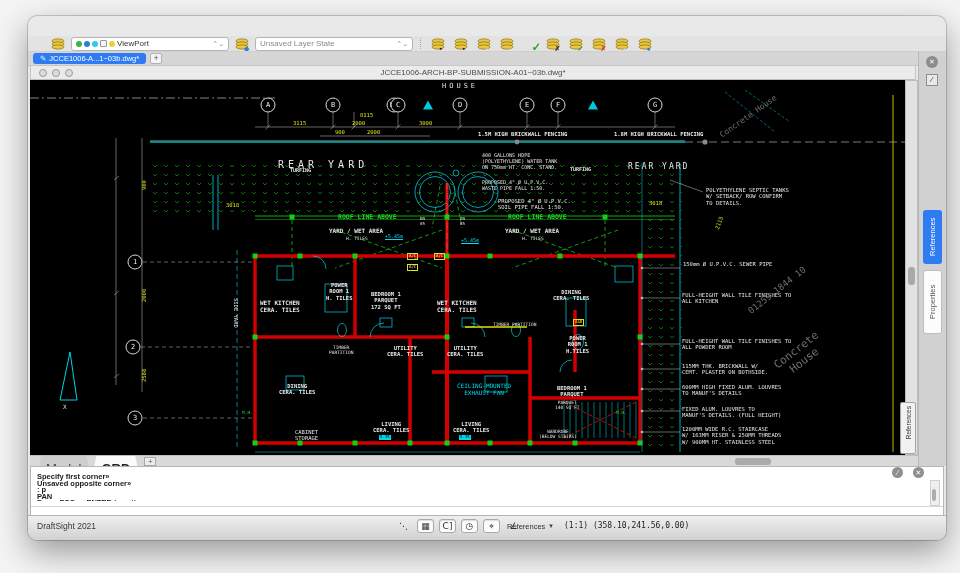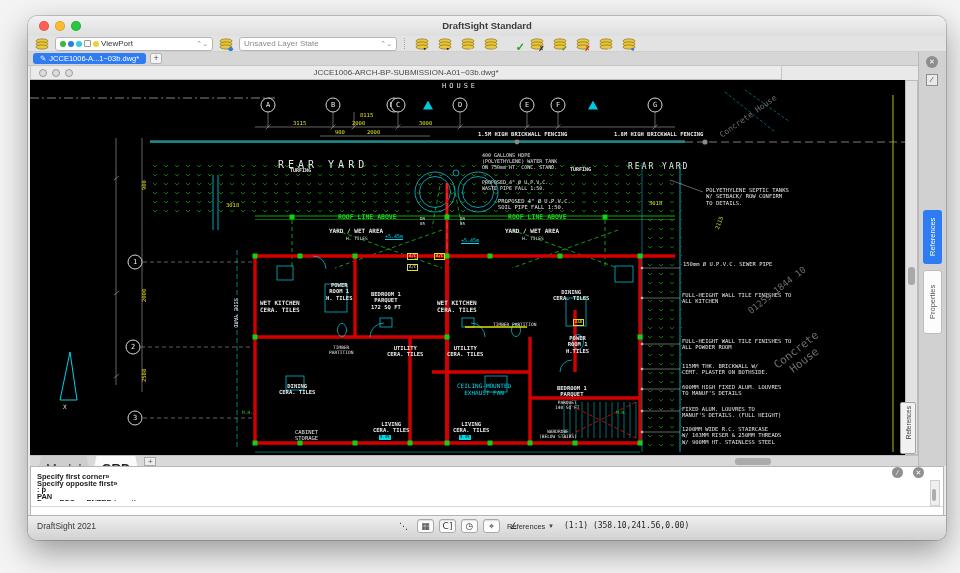--- a/index.html
+++ b/index.html
@@ -4,36 +4,36 @@
 <style>
   html,body{margin:0;padding:0}
   body{width:960px;height:573px;background:#f4f4f5;font-family:"Liberation Sans",sans-serif;position:relative;overflow:hidden}
   .win{position:absolute;left:28px;top:16px;width:918px;height:524px;background:#e9e9ea;border-radius:9px;
        box-shadow:0 12px 32px rgba(0,0,0,.38),0 0 0 1px rgba(0,0,0,.18);overflow:hidden}
   
   .titlebar{position:absolute;top:0;left:0;width:100%;height:20px;background:linear-gradient(#f1f1f1,#dedede);border-bottom:1px solid #c9c9c9}
   .tl{position:absolute;top:5px;width:10px;height:10px;border-radius:50%;padding:0;border:1px solid rgba(0,0,0,.15)}
   .title{font-size:9.5px;font-weight:bold;color:#3c3c3c;line-height:20px;text-align:center}
   
-  .toolbar{position:absolute;top:20px;left:0;width:100%;height:16px;background:#e3e3e4;border-bottom:1px solid #cfcfcf;display:flex;align-items:center;padding:0 5px;box-sizing:border-box;gap:4px}
+  .toolbar{position:absolute;top:20px;left:0;width:100%;height:16px;background:#e3e3e4;border-bottom:1px solid #cfcfcf;display:flex;align-items:center;padding:0 21px;box-sizing:border-box;gap:4px}
   .combo{height:12px;background:#fff;border:1px solid #b5b5b5;border-radius:3px;font-size:8px;display:flex;align-items:center;gap:2px;padding:0 4px;color:#333}
   .combo .chev{color:#8a8a8a;font-size:7px;margin-left:auto;padding-left:6px}
   .combo.gray{color:#8a8a8a}
   .dot{width:6px;height:6px;border-radius:50%;display:inline-block}
   .licon{width:18px;height:14px;background:none;border:none;padding:0;position:relative}
   .licon svg{display:block}
   .licon.nostack ellipse{display:none}
   .licon.nostack text{font-size:12px}
   .sep{width:1px;height:11px;border-left:1px dotted #a5a5a5;margin:0 3px}
   
   .tabrow{position:absolute;top:36px;left:0;right:28px;height:13px;background:#d6d6d7;border-bottom:1px solid #c2c2c3;display:flex;align-items:center;padding-left:5px;gap:4px}
   .doctab{height:11px;background:#2f7bf2;border-radius:3px;color:#fff;font-size:7.5px;display:flex;align-items:center;gap:3px;padding:0 7px;border:none}
   .addtab{width:12px;height:11px;background:#f4f4f4;border:1px solid #b2b2b2;border-radius:2px;font-size:9px;line-height:9px;text-align:center;color:#555;padding:0}
   
-  .mdibar{position:absolute;top:49px;left:2px;width:752px;height:15px;background:#ebebeb;border:1px solid #c6c6c6;border-bottom:1px solid #bdbdbd;box-sizing:border-box}
+  .mdibar{position:absolute;top:49px;left:2px;width:886px;height:15px;background:#ebebeb;border:1px solid #c6c6c6;border-bottom:1px solid #bdbdbd;box-sizing:border-box}
   .mdidot{position:absolute;top:3px;width:8px;height:8px;border-radius:50%;border:1px solid #9c9c9c;background:#dcdcdc;padding:0}
   .mdititle{font-size:8px;color:#4a4a4a;text-align:center;line-height:14px}
   
   .canvas{position:absolute;top:64px;left:2px;width:875px;height:375px;background:#000;overflow:hidden}
   .canvas svg{position:absolute;left:0;top:0}
   .lab{position:absolute;white-space:pre;font-family:"DejaVu Sans Mono",monospace;line-height:1.18;text-align:center;transform-origin:left top}
   .gbub{position:absolute;width:13px;height:13px;border:1px solid #d8d8d8;border-radius:50%;color:#ececec;font-size:7px;line-height:13px;text-align:center;transform:translate(-50%,-50%);font-family:"DejaVu Sans Mono",monospace;background:#000}
   .gtri{position:absolute;width:0;height:0;border-left:5px solid transparent;border-right:5px solid transparent;border-bottom:9px solid #00c8dc;transform:translate(-50%,-50%)}
   
   .vscroll{position:absolute;top:64px;left:877px;width:13px;height:375px;background:#e2e2e3;border:1px solid #bcbcbd;box-sizing:border-box}
@@ -70,26 +70,20 @@
   .vtab.blue{background:#2f7cf2;color:#fff}
   .vtab.white{background:#fcfcfc;color:#555;border:1px solid #bdbdbd}
   .collapsed{position:absolute;left:872px;top:386px;width:16px;height:52px;background:#f1f1f1;border:1px solid #a5a5a5;border-radius:2px;box-sizing:border-box;z-index:5}
   .collapsed .ct{writing-mode:vertical-rl;transform:rotate(180deg);font-size:6.5px;color:#333;display:block;margin:3px auto 0}
 </style>
 </head>
 <body>
 
 <div class="win">
 
-  <div class="titlebar">
-    <button class="tl" style="left:11px;background:#ff5f57"></button>
-    <button class="tl" style="left:27px;background:#febc2e"></button>
-    <button class="tl" style="left:43px;background:#28c840"></button>
-    <div class="title">DraftSight Standard</div>
-  </div>
 
   <div class="toolbar">
     <button class="licon">
       <svg width="18" height="14" viewBox="0 0 16 14">
           <g fill="#e9c73e" stroke="#8a7015" stroke-width="0.7">
             <ellipse cx="8" cy="4" rx="6" ry="2.1"></ellipse>
             <ellipse cx="8" cy="7" rx="6" ry="2.1"></ellipse>
             <ellipse cx="8" cy="10" rx="6" ry="2.1"></ellipse>
           </g>
         </svg>
@@ -540,21 +534,21 @@
     <button class="addsheet">+</button>
     <div class="hthumb"></div>
   </div>
 
   <div class="cmd">
     <button class="hbtn" style="left:861px;top:0px">⁄</button>
     <button class="hbtn" style="left:882px;top:0px">✕</button>
     <div class="cmdlines" style="margin-top: -4px; font-weight: bold;">
 
     <div class="cmdline">Specify first corner»</div>
-        <div class="cmdline">Specify opposite first»</div>
+        <div class="cmdline">Unsaved opposite corner»</div>
         <div class="cmdline">: p</div>
         <div class="cmdline">PAN</div>
         <div class="cmdline">Press ESC or ENTER to exit.</div>
       </div>
     <div class="cmdscroll">
         <div class="cmdthumb"></div>
       </div>
     <div class="cmdinput"></div>
   </div>
 

